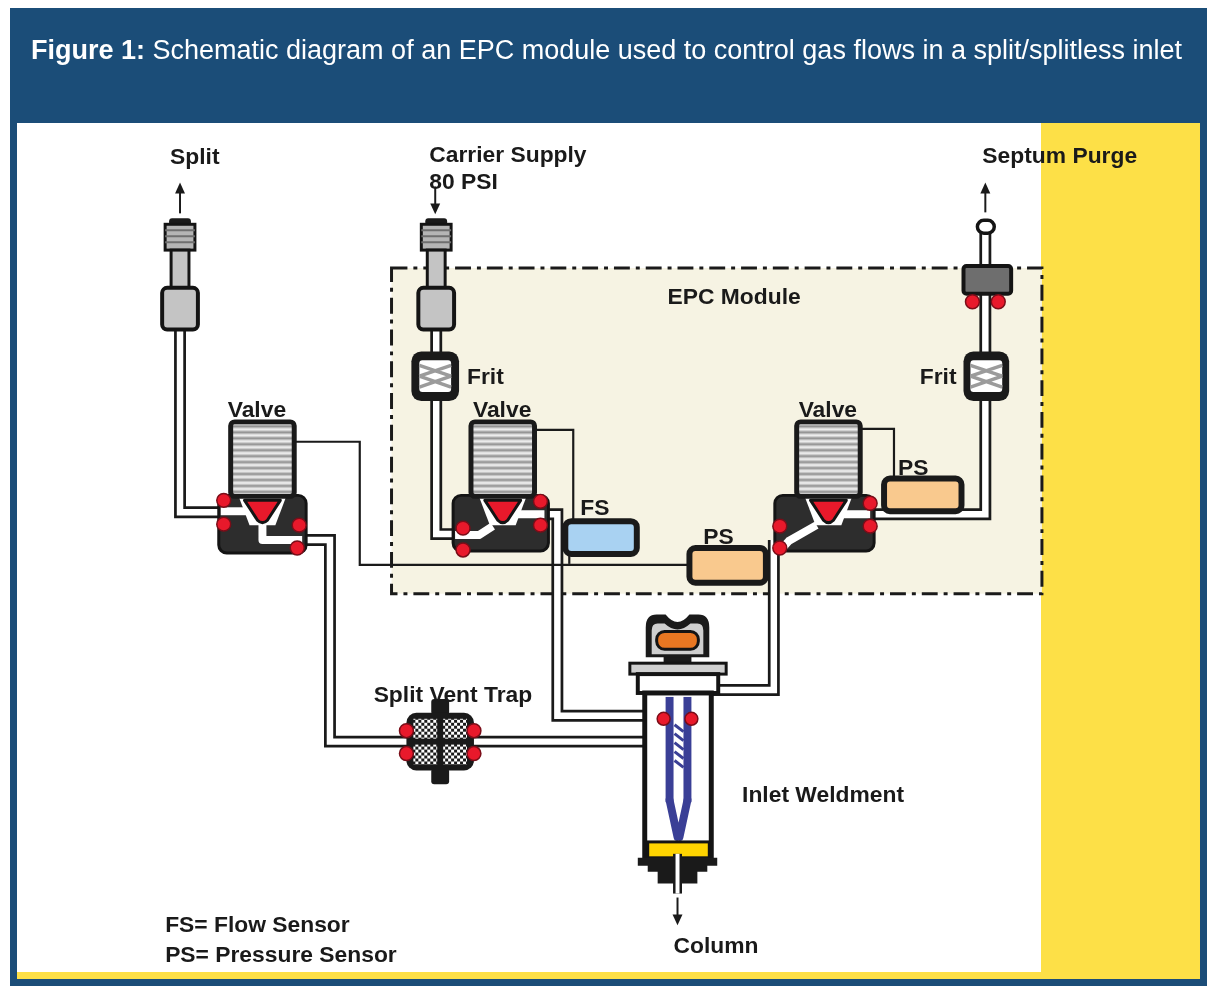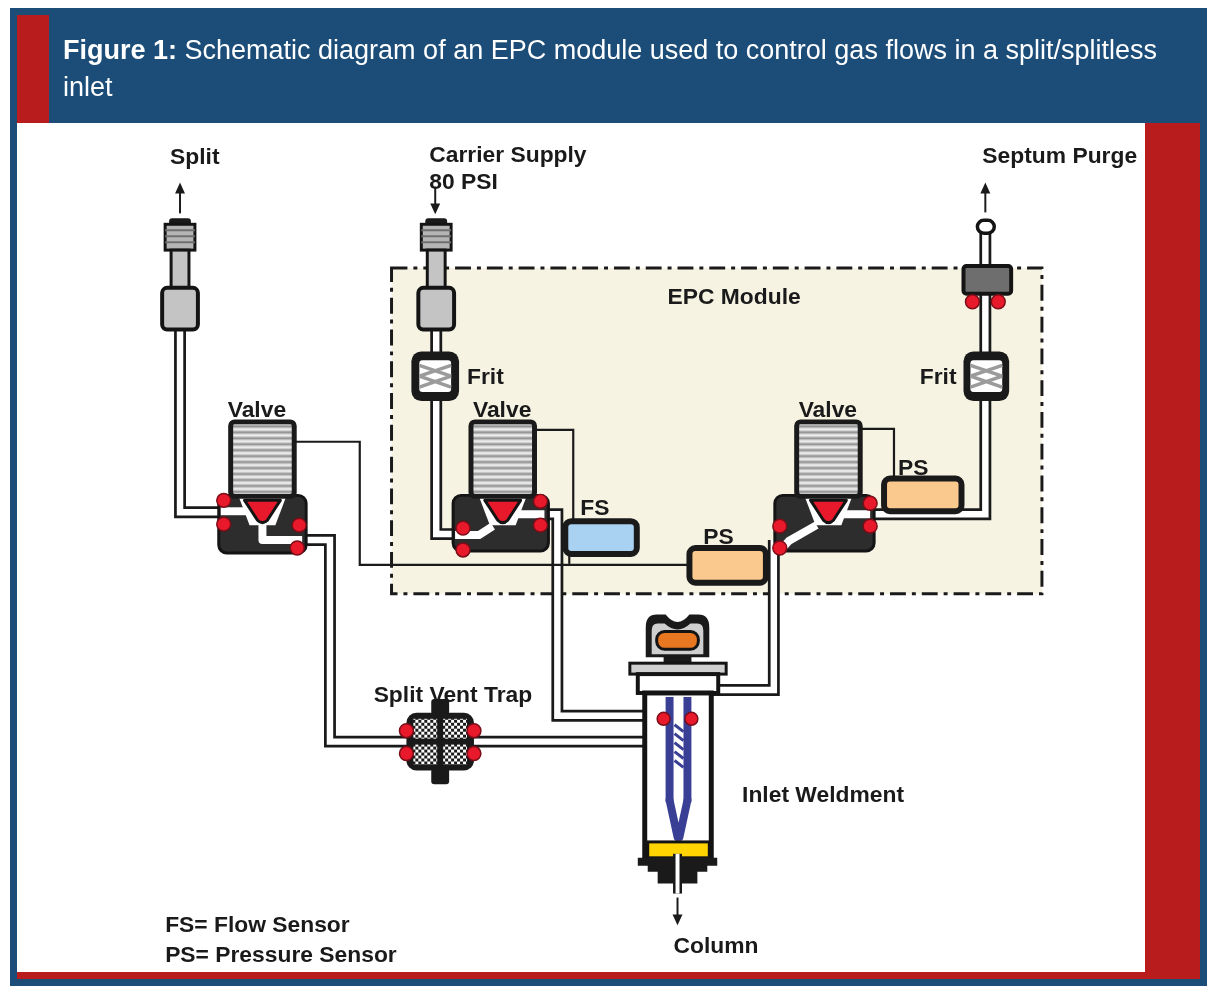--- a/index.html
+++ b/index.html
@@ -1,22 +1,22 @@
 <!DOCTYPE html>
 <html><head>
 <meta charset="utf-8">
 <style>
   html,body{margin:0;padding:0;background:#ffffff;width:1224px;height:1000px;
     font-family:"Liberation Sans", sans-serif;}
   .figure-frame{position:absolute;left:10px;top:8px;width:1197px;height:978px;
-    border:7px solid #1b4d78;box-sizing:border-box;background:#b91c1c;padding-left:32px;}
+    border:7px solid #1b4d78;box-sizing:border-box;background:#fde047;}
   .figure-header{background:#1b4d78;color:#ffffff;height:108px;box-sizing:border-box;
     padding:17px 16px 0 14px;font-size:27px;line-height:37px;letter-spacing:0px;}
   .figure-header .fig-label{font-weight:700;}
-  .diagram-wrap{position:absolute;left:0;top:108px;width:1128px;height:849px;background:#fff;}
+  .diagram-wrap{position:absolute;left:0;top:108px;width:1024px;height:849px;background:#fff;}
   svg text{font-family:"Liberation Sans", sans-serif;font-weight:700;fill:#1a1a1a;}
   .lbl{font-size:23px;}
   .lbl-sm{font-size:23px;}
   .tube-o{stroke:#1a1a1a;stroke-width:12;fill:none;}
   .tube-i{stroke:#ffffff;stroke-width:6.5;fill:none;}
   .ctrl{stroke:#1a1a1a;stroke-width:2.2;fill:none;}
   .dot{fill:#e8192b;stroke:#7a0d18;stroke-width:1.5;}
   .arrow{stroke:#1a1a1a;stroke-width:2;fill:none;}
   .ahead{fill:#1a1a1a;stroke:none;}
   .chan{stroke:#ffffff;stroke-width:8;fill:none;stroke-linejoin:round;}

